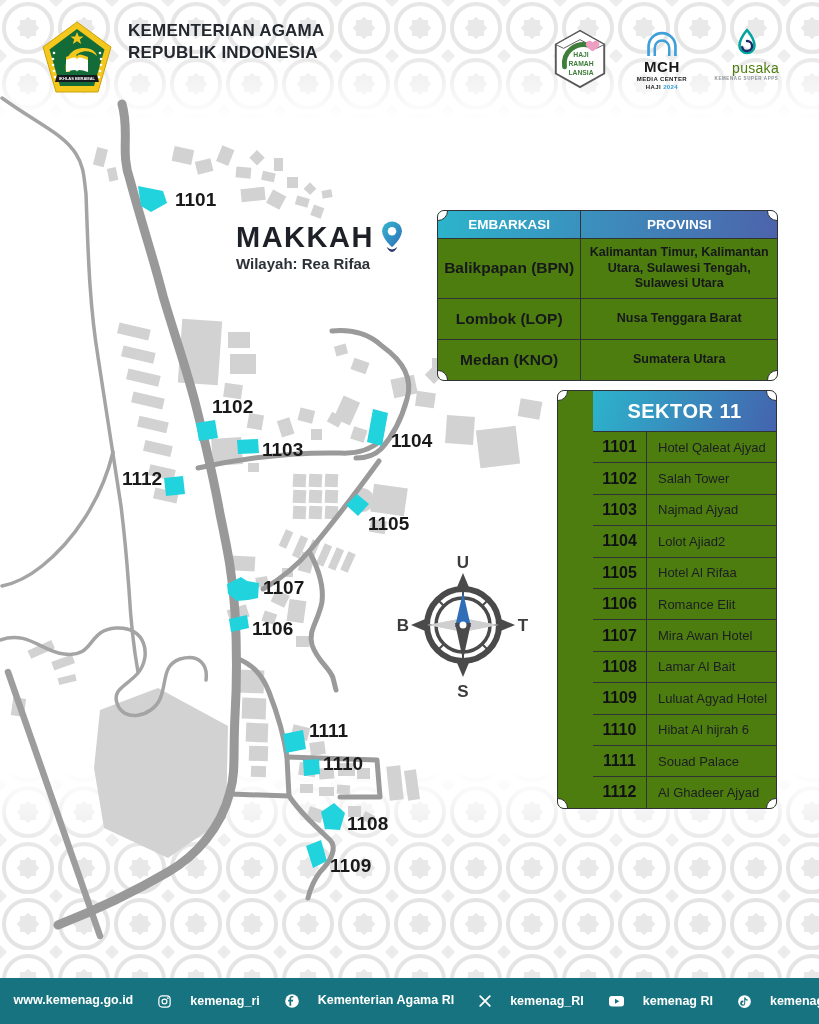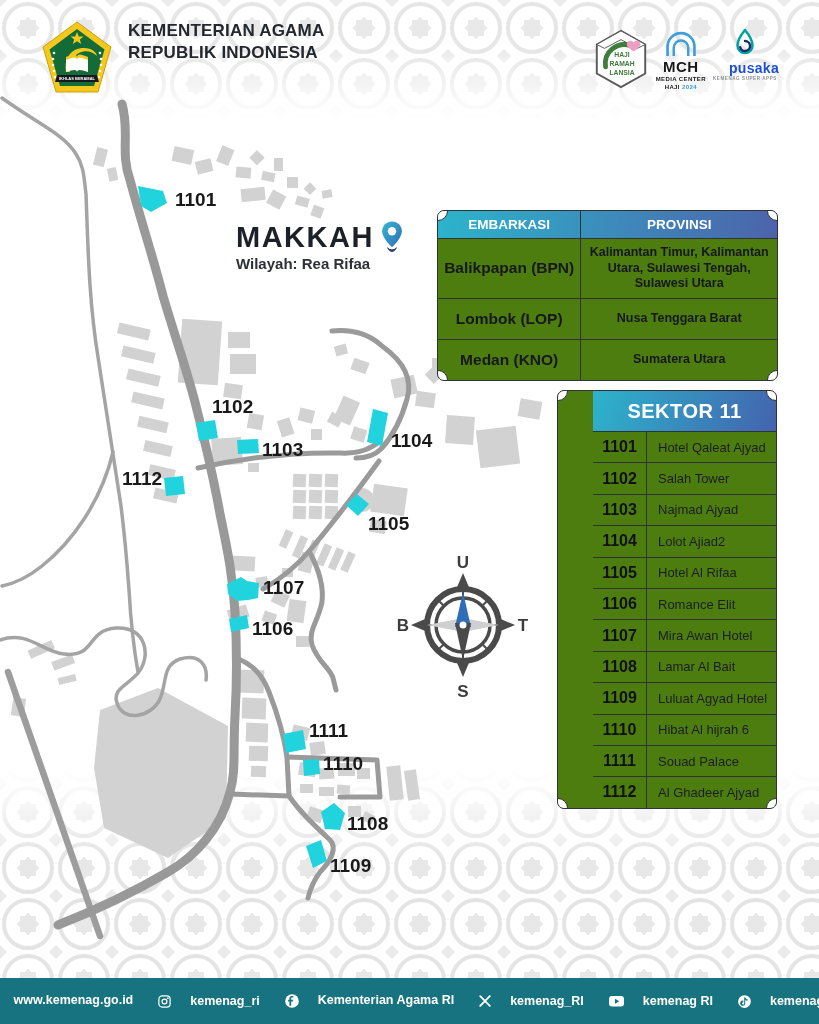--- a/index.html
+++ b/index.html
@@ -6,26 +6,26 @@
   .page{position:relative;width:819px;height:1024px;overflow:hidden;background:#fff;
         font-family:"Liberation Sans",sans-serif;}
   .bg-svg{position:absolute;left:0;top:0;z-index:0;}
   .bg-svg text{font-family:"Liberation Sans",sans-serif;}
 
   
   .header{position:absolute;left:0;top:20px;width:819px;display:flex;justify-content:space-between;
           padding:0 40px;box-sizing:border-box;z-index:2;}
   .brand{display:flex;gap:14px;}
   .brand-name{font-size:17px;font-weight:800;color:#23272e;line-height:1.32;letter-spacing:.2px;}
-  .partner-logos{display:flex;align-items:flex-start;gap:5px;padding-top:8px;}
+  .partner-logos{display:flex;align-items:flex-start;gap:27px;padding-top:8px;}
   .logo-col{display:flex;flex-direction:column;align-items:center;line-height:1;}
   .mch-abbr{font-size:15px;font-weight:800;color:#191919;margin-top:1px;letter-spacing:.5px;}
   .mch-sub{font-size:6px;font-weight:800;color:#191919;margin-top:2px;letter-spacing:.4px;}
   .mch-year{color:#2e9fd9;}
-  .pusaka-name{font-size:14px;font-weight:700;color:#1d4ed8;margin-top:1px;letter-spacing:.3px;margin-left:18px;}
+  .pusaka-name{font-size:14px;font-weight:400;color:#4d7c0f;margin-top:1px;letter-spacing:.3px;margin-left:18px;}
   .pusaka-tag{font-size:4.5px;font-weight:700;color:#8a9095;margin-top:2px;letter-spacing:.6px;}
 
   
   .makkah{position:absolute;left:236px;top:220px;z-index:2;}
   .makkah-row{display:flex;align-items:center;gap:5px;}
   .makkah-title{font-size:29px;font-weight:800;color:#1d2127;letter-spacing:1.5px;}
   .makkah-sub{font-size:15px;font-weight:600;color:#2c3138;margin-top:1px;}
 
   
   .tbl{position:absolute;background:#4d7c0f;border:1.7px solid #2f3237;border-radius:7px;

